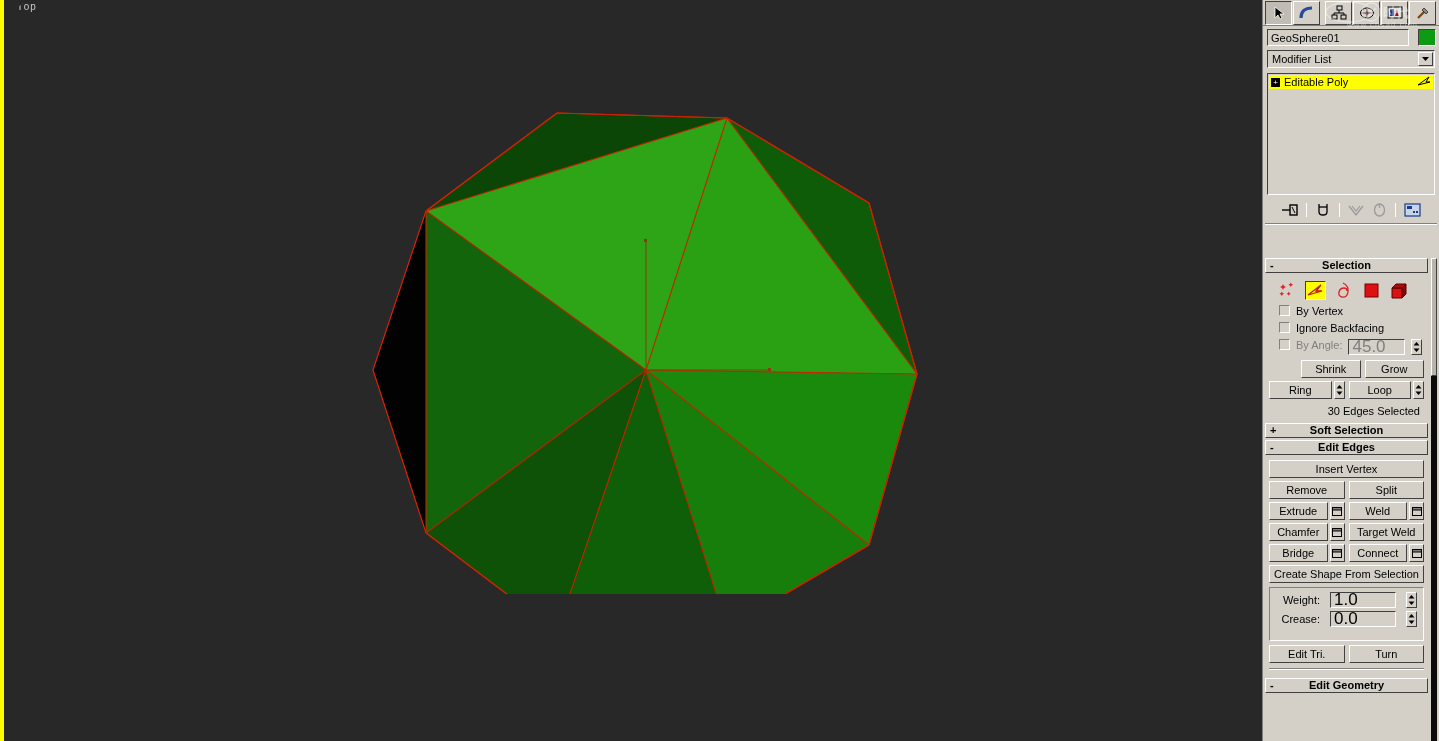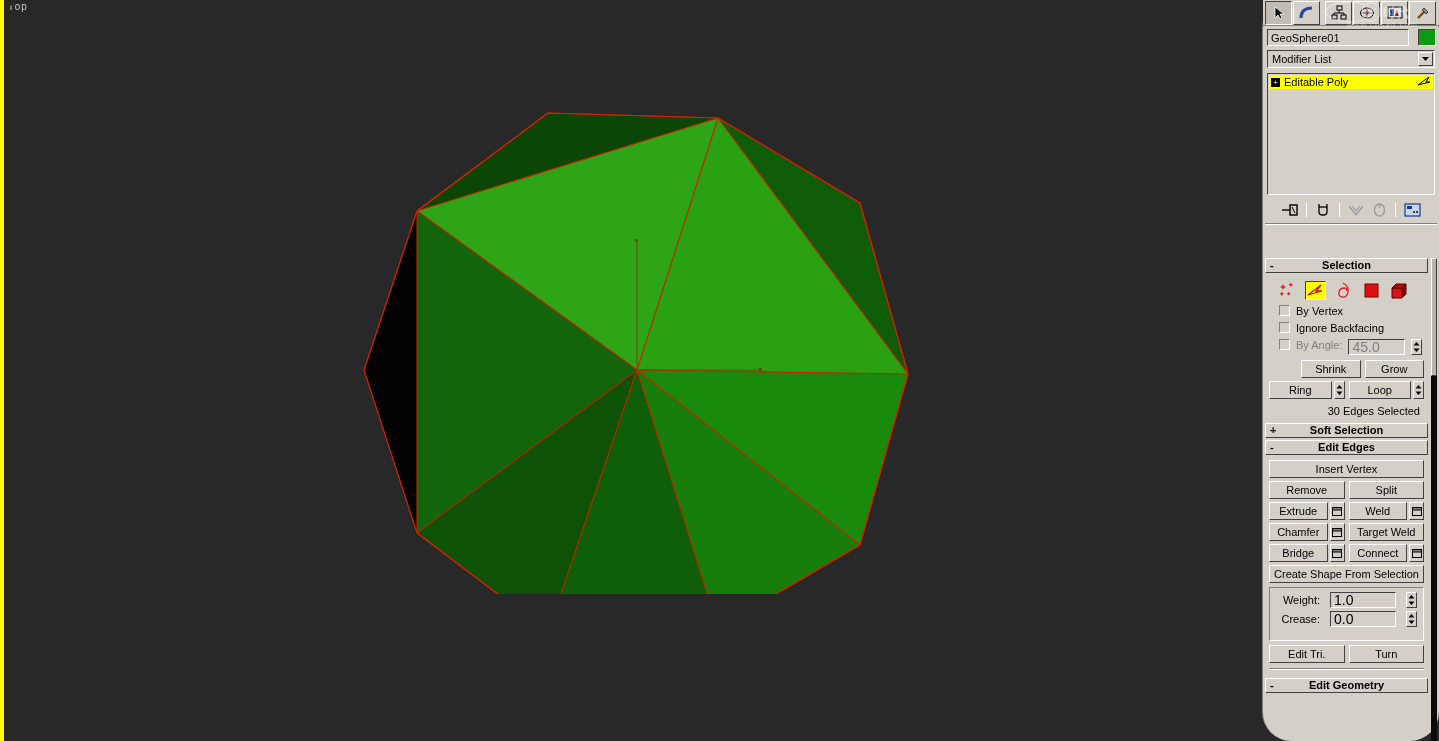--- a/index.html
+++ b/index.html
@@ -7,21 +7,21 @@
     margin: 0; padding: 0;
     width: 1439px; height: 741px;
     overflow: hidden;
     background: #282828;
     font-family: "Liberation Sans", sans-serif;
   }
   #app { position: relative; width: 1439px; height: 741px; }
 
   
   #viewport {
-    position: absolute; left: 0; top: 0;
+    position: absolute; left: 9px; top: 0;
     width: 1262px; height: 594px;
     background: #282828;
     overflow: hidden;
     border-radius: 27px;
   }
   #viewport-active-border {
     position: absolute; left: 0; top: 0;
     width: 4px; height: 741px;
     background: #ffff00;
   }
@@ -37,21 +37,20 @@
   #axis-tripod { position: absolute; left: 18px; top: 672px; }
 
   
   #command-panel {
     position: absolute; left: 1262px; top: 0;
     width: 177px; height: 741px;
     background: #d4d0c8;
     border-left: 1px solid #808080;
     font-size: 11px;
     color: #000;
-    border-radius: 29px;
   }
   .panel-tabs {
     position: relative;
     height: 26px;
     background: #d4d0c8;
     display: flex;
     align-items: center;
     padding-left: 2px;
     border-bottom: 1px solid #808080;
   }
@@ -266,21 +265,21 @@
 
   
   .spin-field {
     position: relative;
     height: 16px;
     background: #d4d0c8;
     border-top: 1px solid #404040;
     border-left: 1px solid #404040;
     border-right: 1px solid #ffffff;
     border-bottom: 1px solid #ffffff;
-    font-size: 14px;
+    font-size: 17px;
     line-height: 14px;
     padding-left: 3px;
   }
   .spin-field.disabled { color: #808080; }
   .spin-arrows {
     width: 11px; height: 16px;
     background: #d4d0c8;
     border-top: 1px solid #ffffff;
     border-left: 1px solid #ffffff;
     border-right: 1px solid #404040;

